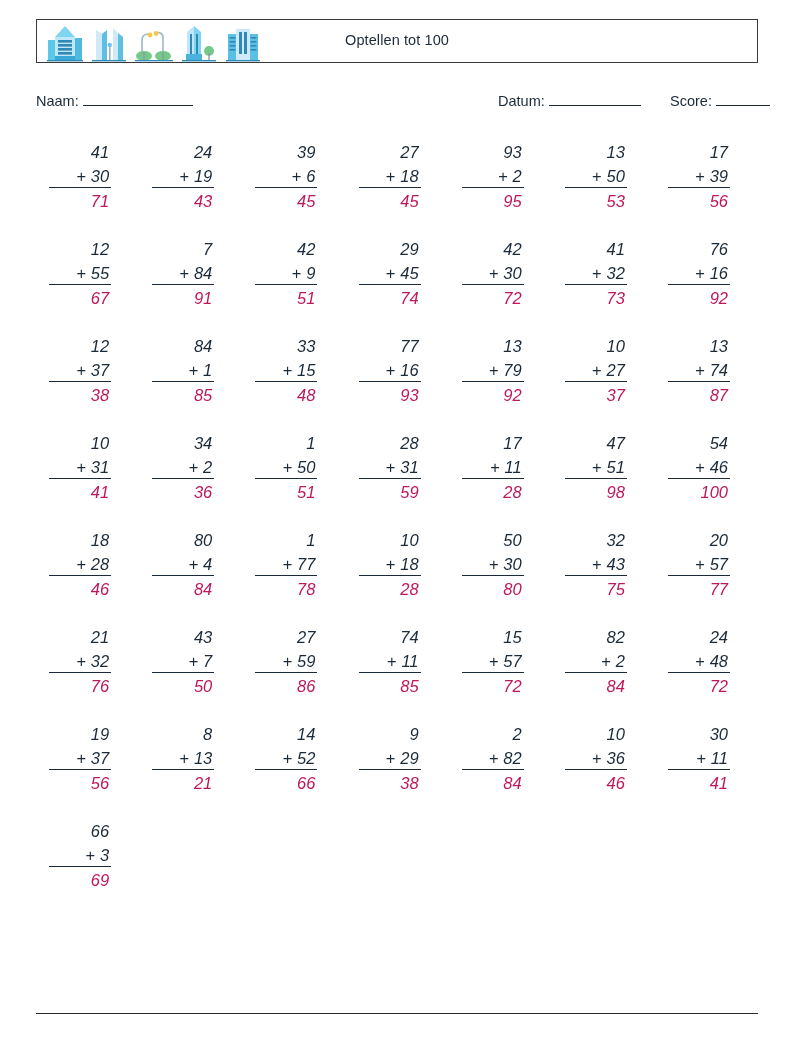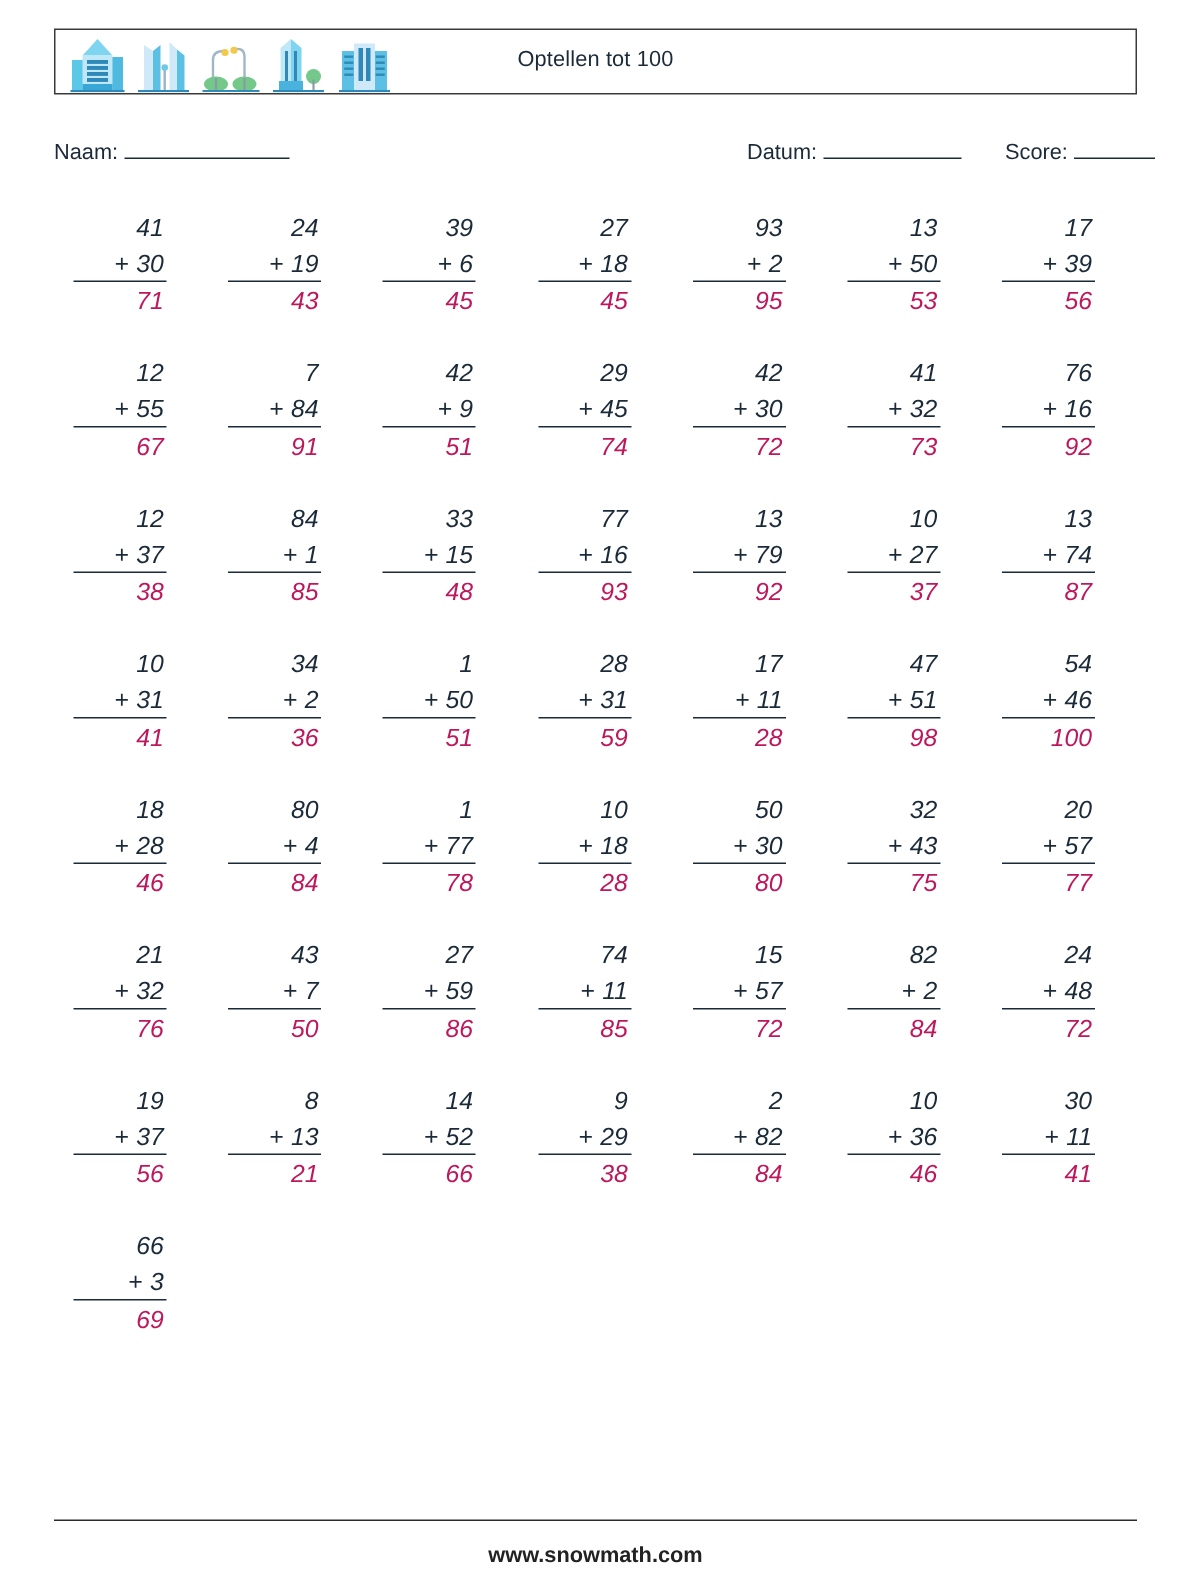--- a/index.html
+++ b/index.html
@@ -763,15 +763,14 @@
       </div>
       <div class="cell empty"></div>
       <div class="cell empty"></div>
       <div class="cell empty"></div>
       <div class="cell empty"></div>
       <div class="cell empty"></div>
       <div class="cell empty"></div>
     </div>
 
   <div class="footer-line"></div>
-  <div class="footer-text">www.snowmath.com</div>
 
 </div>
 
 </body></html>

